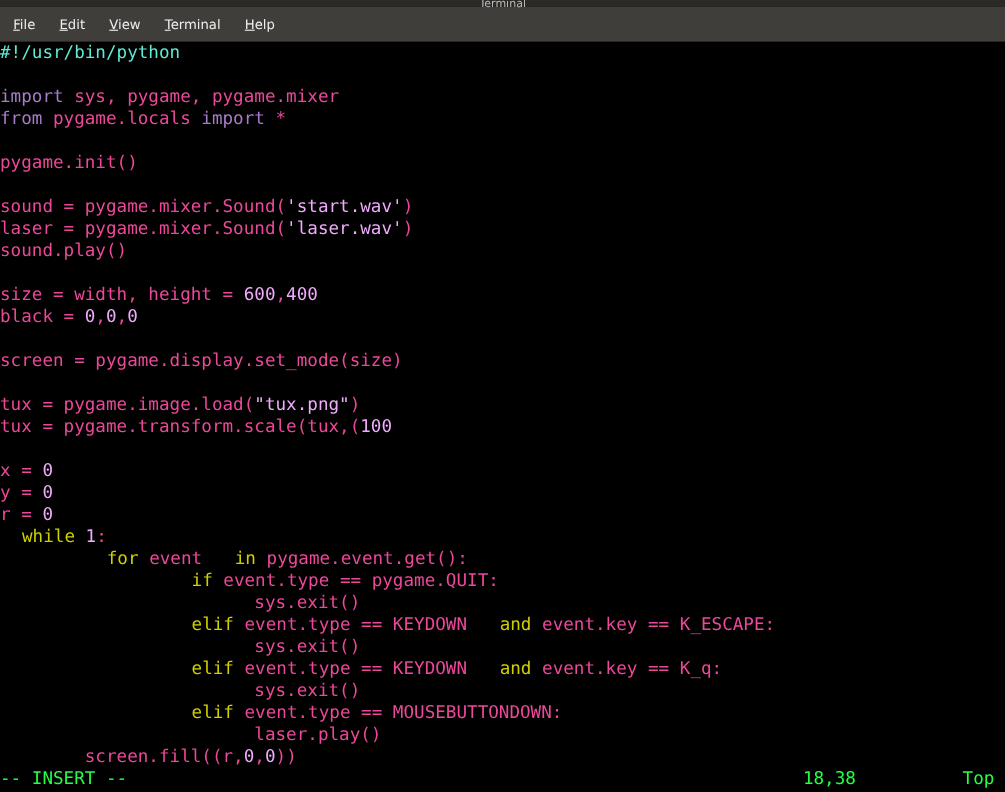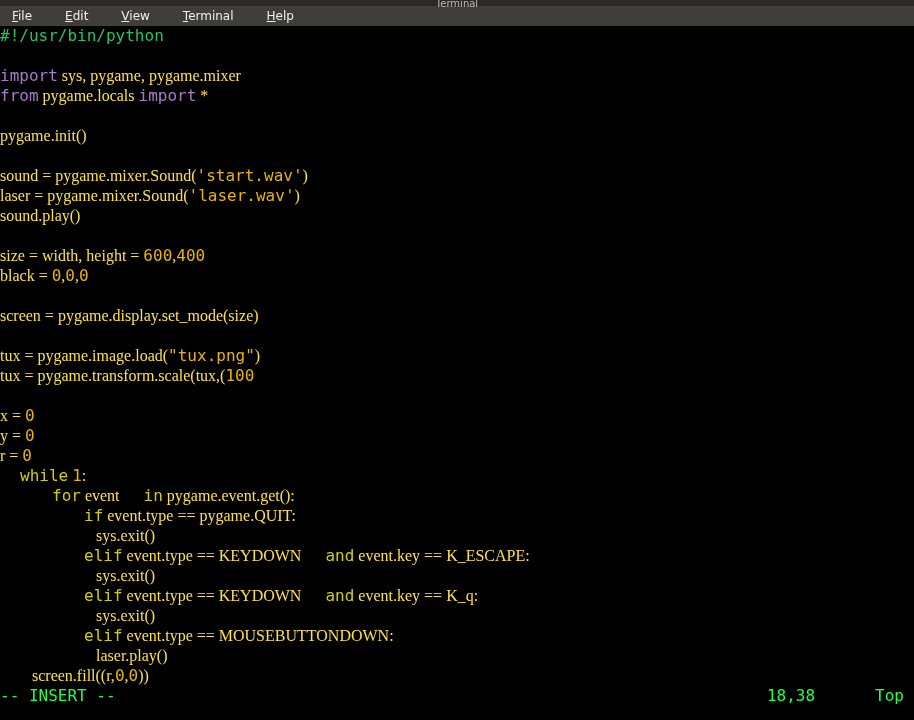--- a/index.html
+++ b/index.html
@@ -15,55 +15,56 @@
     height: 6px;
     background: #2c2a27;
     display: flex;
     align-items: center;
     justify-content: center;
     color: #bbb;
     font-family: "DejaVu Sans", sans-serif;
     font-size: 10px;
   }
   .menubar {
-    height: 20px;
+    height: 32px;
     background: #403e3a;
     display: flex;
     align-items: center;
     padding: 0 4px;
-    gap: 17px;
+    gap: 6px;
     font-family: "DejaVu Sans", sans-serif;
     font-size: 12px;
     color: #eee;
   }
   .menubar .mitem {
     padding: 2px 8px;
     cursor: pointer;
   }
   .mitem u { text-decoration: underline; }
   .editor {
     background: #000;
     padding: 0;
     line-height: 20px;
     white-space: pre;
     color: #22ff44;
     height: 694px;
     overflow: hidden;
   }
   .editor .line { min-height: 20px; }
-  .c-blue   { color: #22c55e; }
-  .c-red    { color: #eab308; }
+  .c-blue   { color: #5eead4; }
+  .c-red    { color: #f0abfc; }
   .c-yellow { color: #d0d000; padding-left: 20px; }
-  .c-green  { color: #fde047; font-family: Liberation Serif, serif; }
+  .c-green  { color: #ec4899; }
   .c-purple { color: #a87bca; }
   .status {
     display: flex;
     color: #22ff44;
     padding: 0;
     line-height: 20px;
+    gap: 37px;
   }
   .status .mode { flex: 0 0 auto; }
   .status .gap  { flex: 1 1 auto; }
   .status .pos  { flex: 0 0 auto; padding-right: 60px; }
   .status .scroll { flex: 0 0 auto; padding-right: 10px; }
 </style>
 </head>
 <body>
 
 <div class="titlebar">

